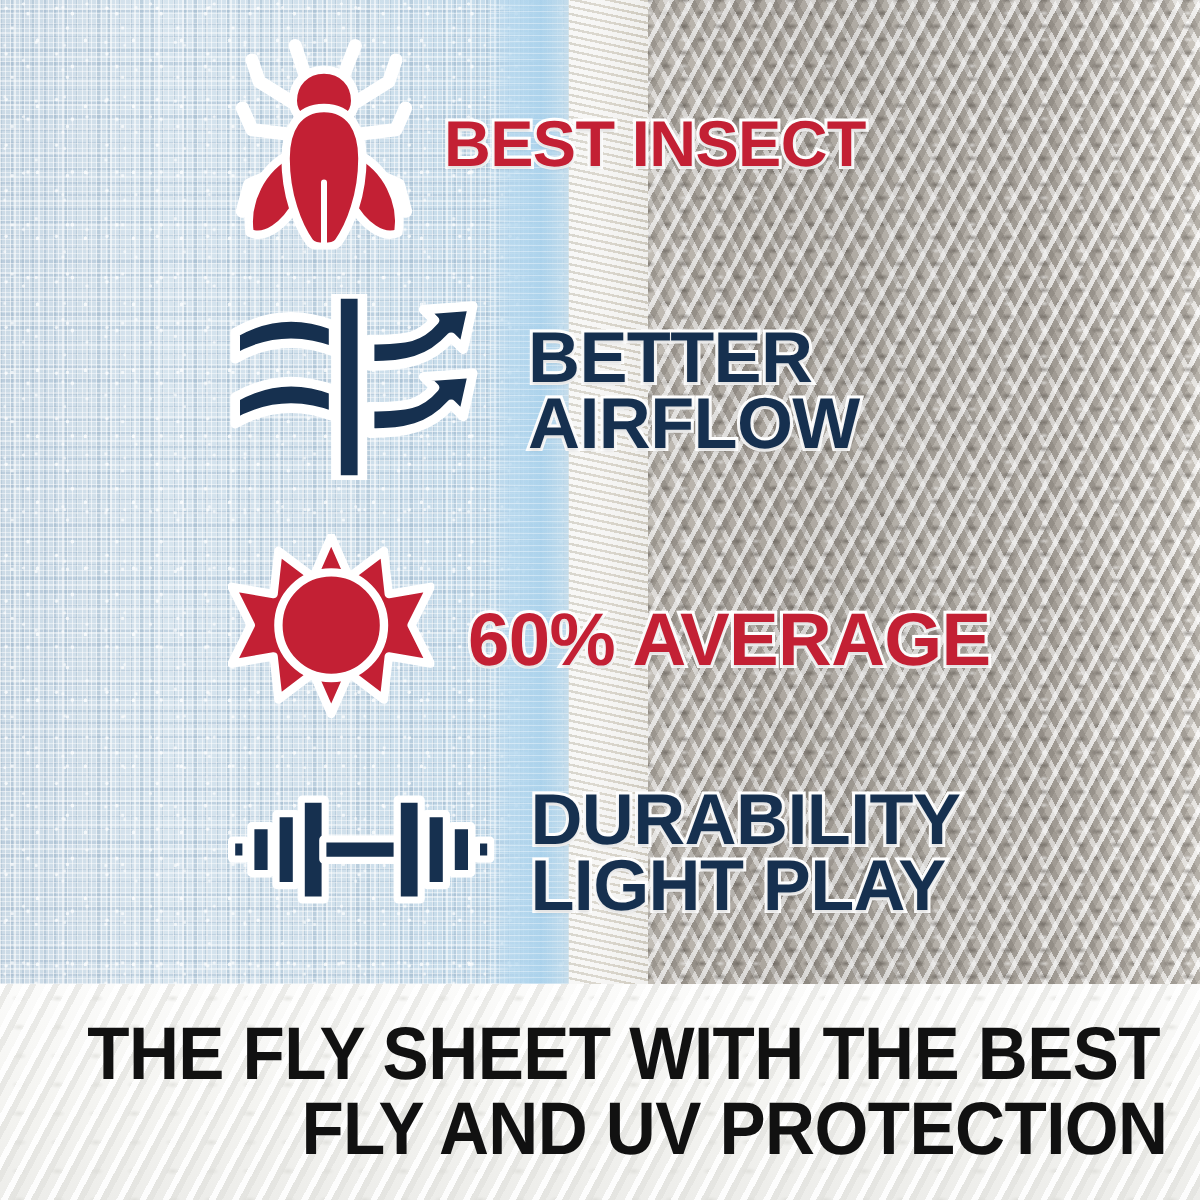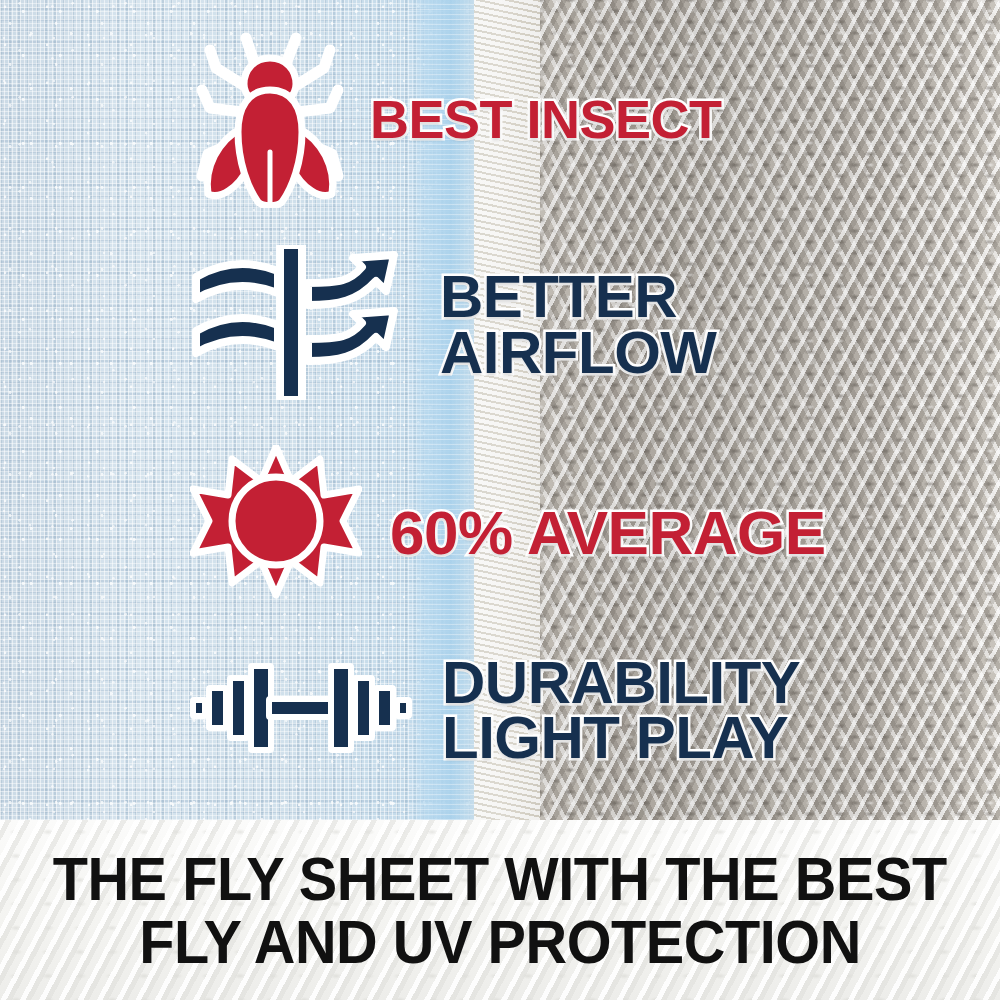--- a/index.html
+++ b/index.html
@@ -207,21 +207,21 @@
     background-image:
       repeating-linear-gradient(118deg,
         rgba(255,255,255,.9) 0px, rgba(255,255,255,.9) 5px,
         rgba(222,222,218,.55) 5px, rgba(222,222,218,.55) 10px,
         rgba(255,255,255,0) 10px, rgba(255,255,255,0) 17px),
       radial-gradient(ellipse 9px 4px at 50% 50%, rgba(206,206,200,.45) 0%, rgba(206,206,200,0) 75%),
       linear-gradient(180deg, #fbfbfa 0%, #f4f4f1 55%, #ededea 100%);
     background-size: auto, 32px 24px, auto;
     display: flex;
     flex-direction: column;
-    align-items: center;
+    align-items: flex-end;
     justify-content: center;
   }
   #bottom-banner .line {
     display: block;
     color: #111111;
     font-weight: 700;
     font-size: 62px;
     line-height: 1.02;
     letter-spacing: -0.5px;
     font-family: "Liberation Sans", sans-serif;

